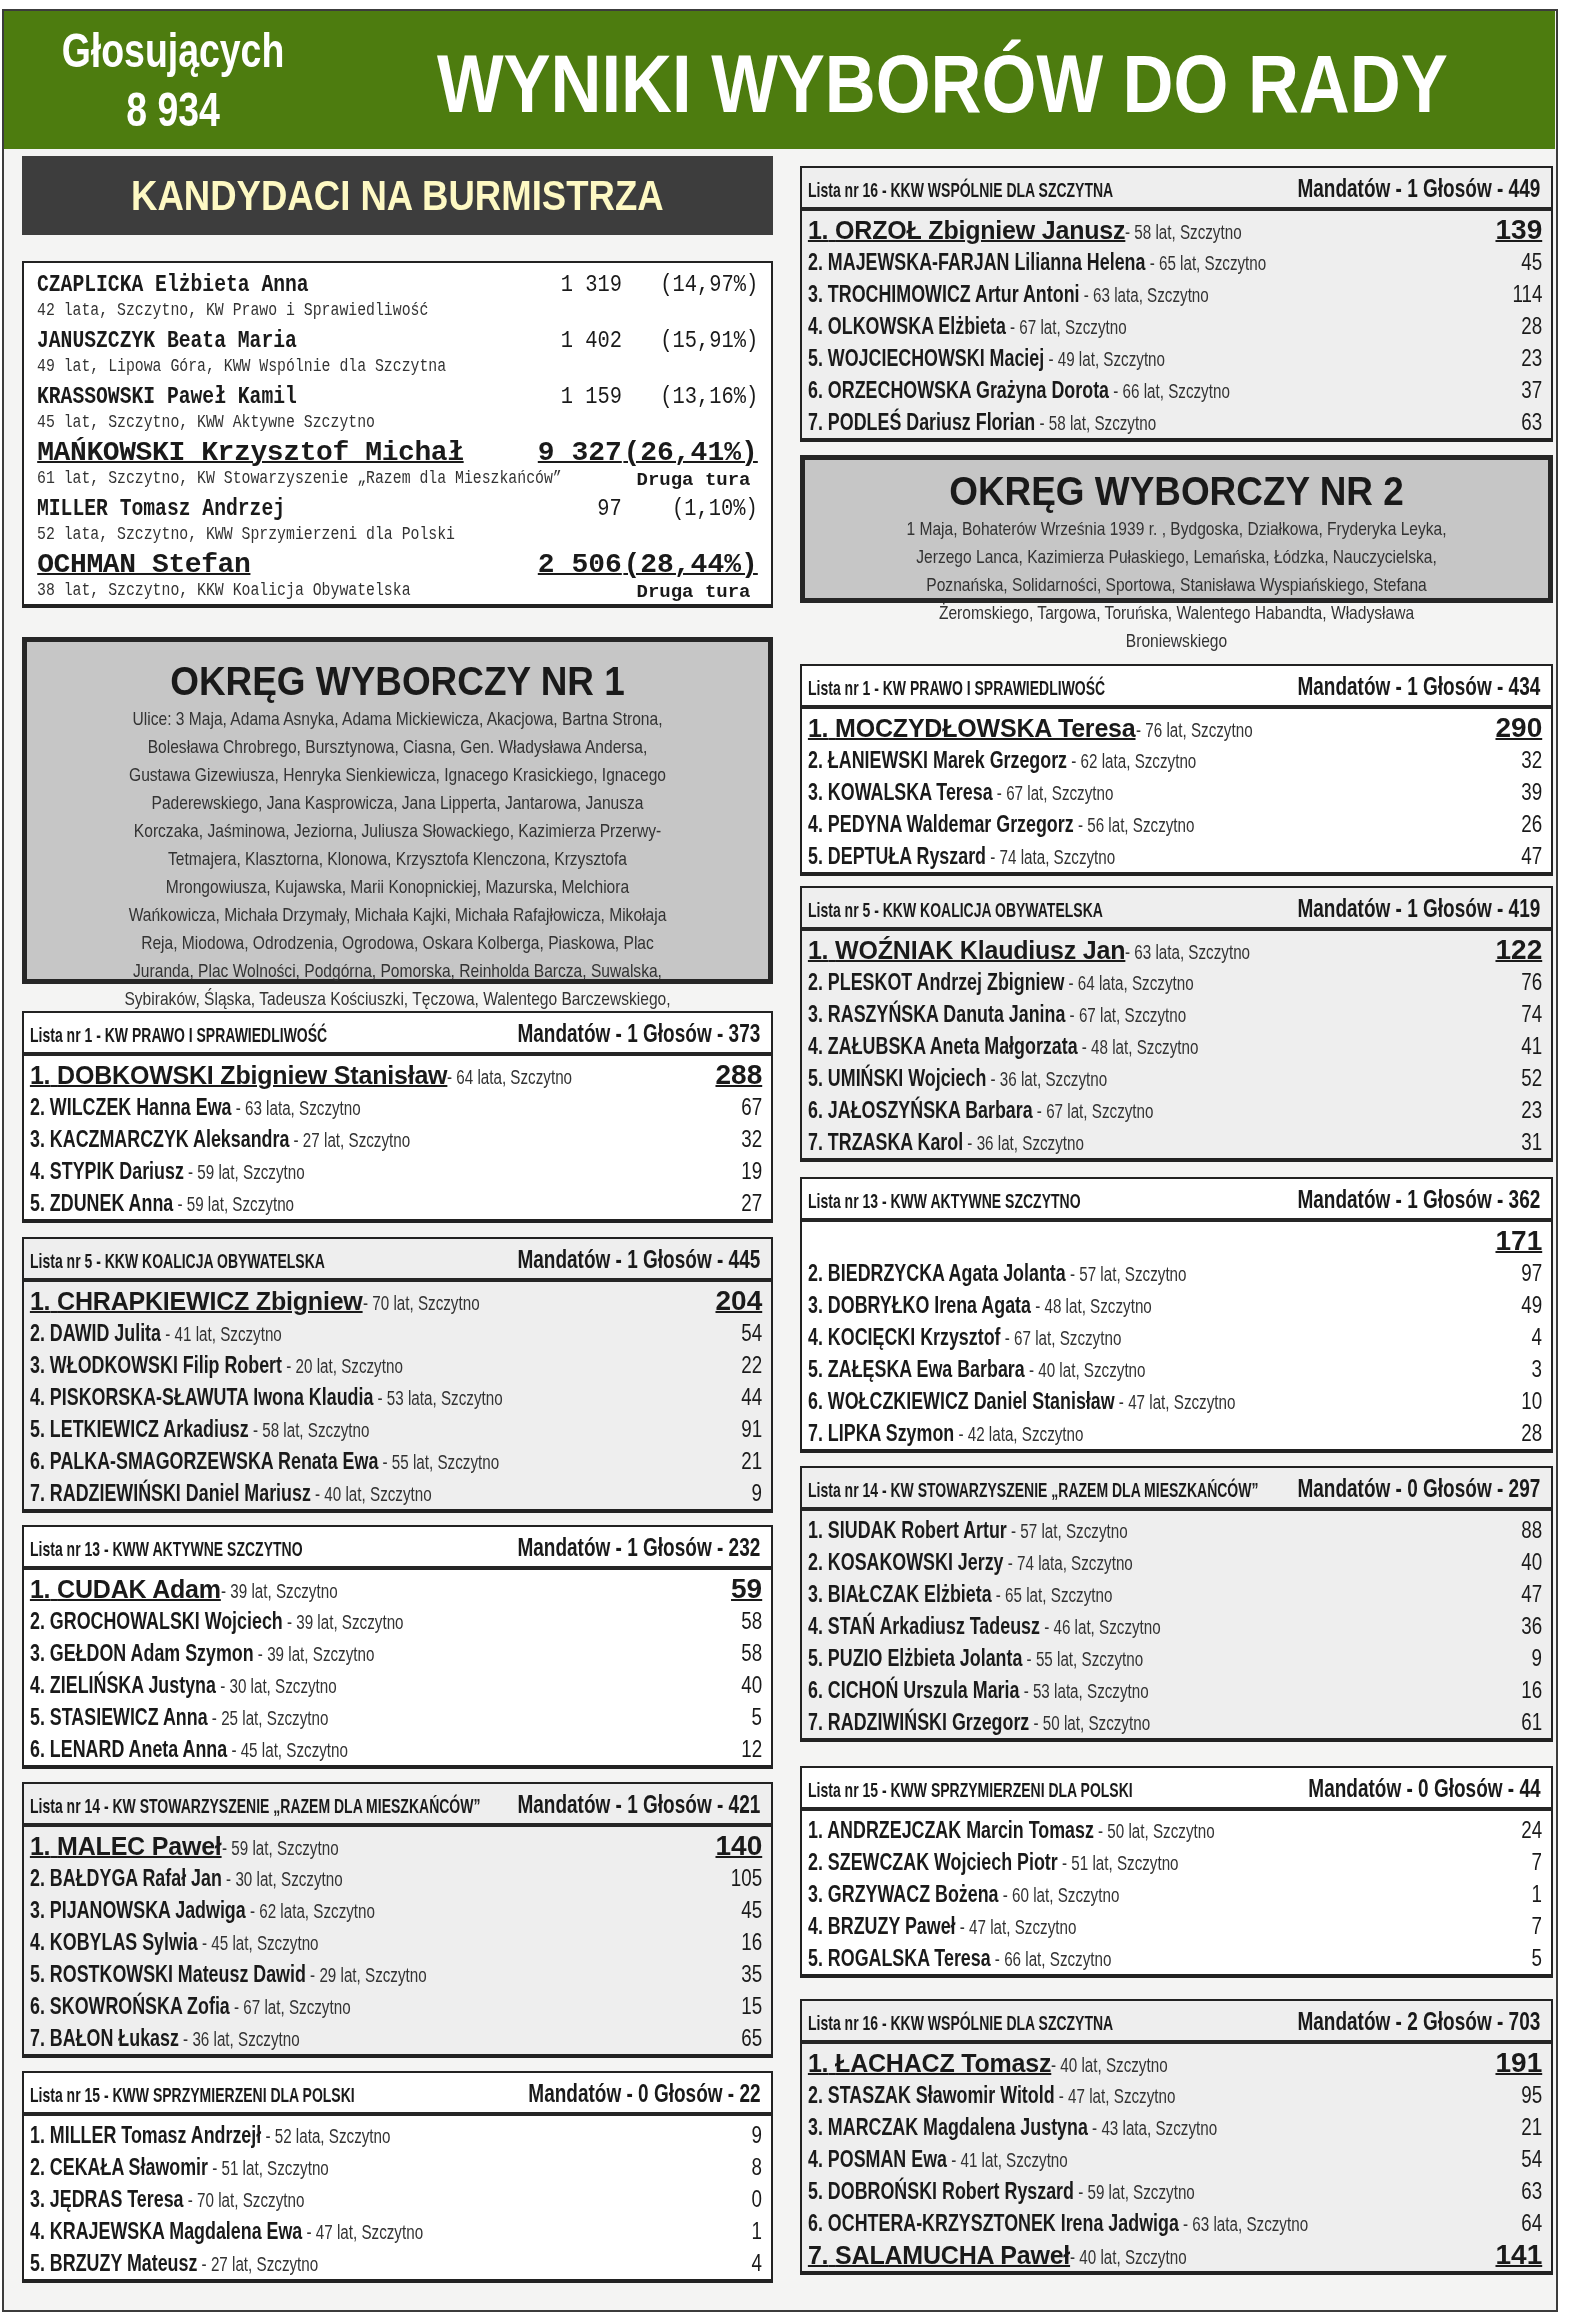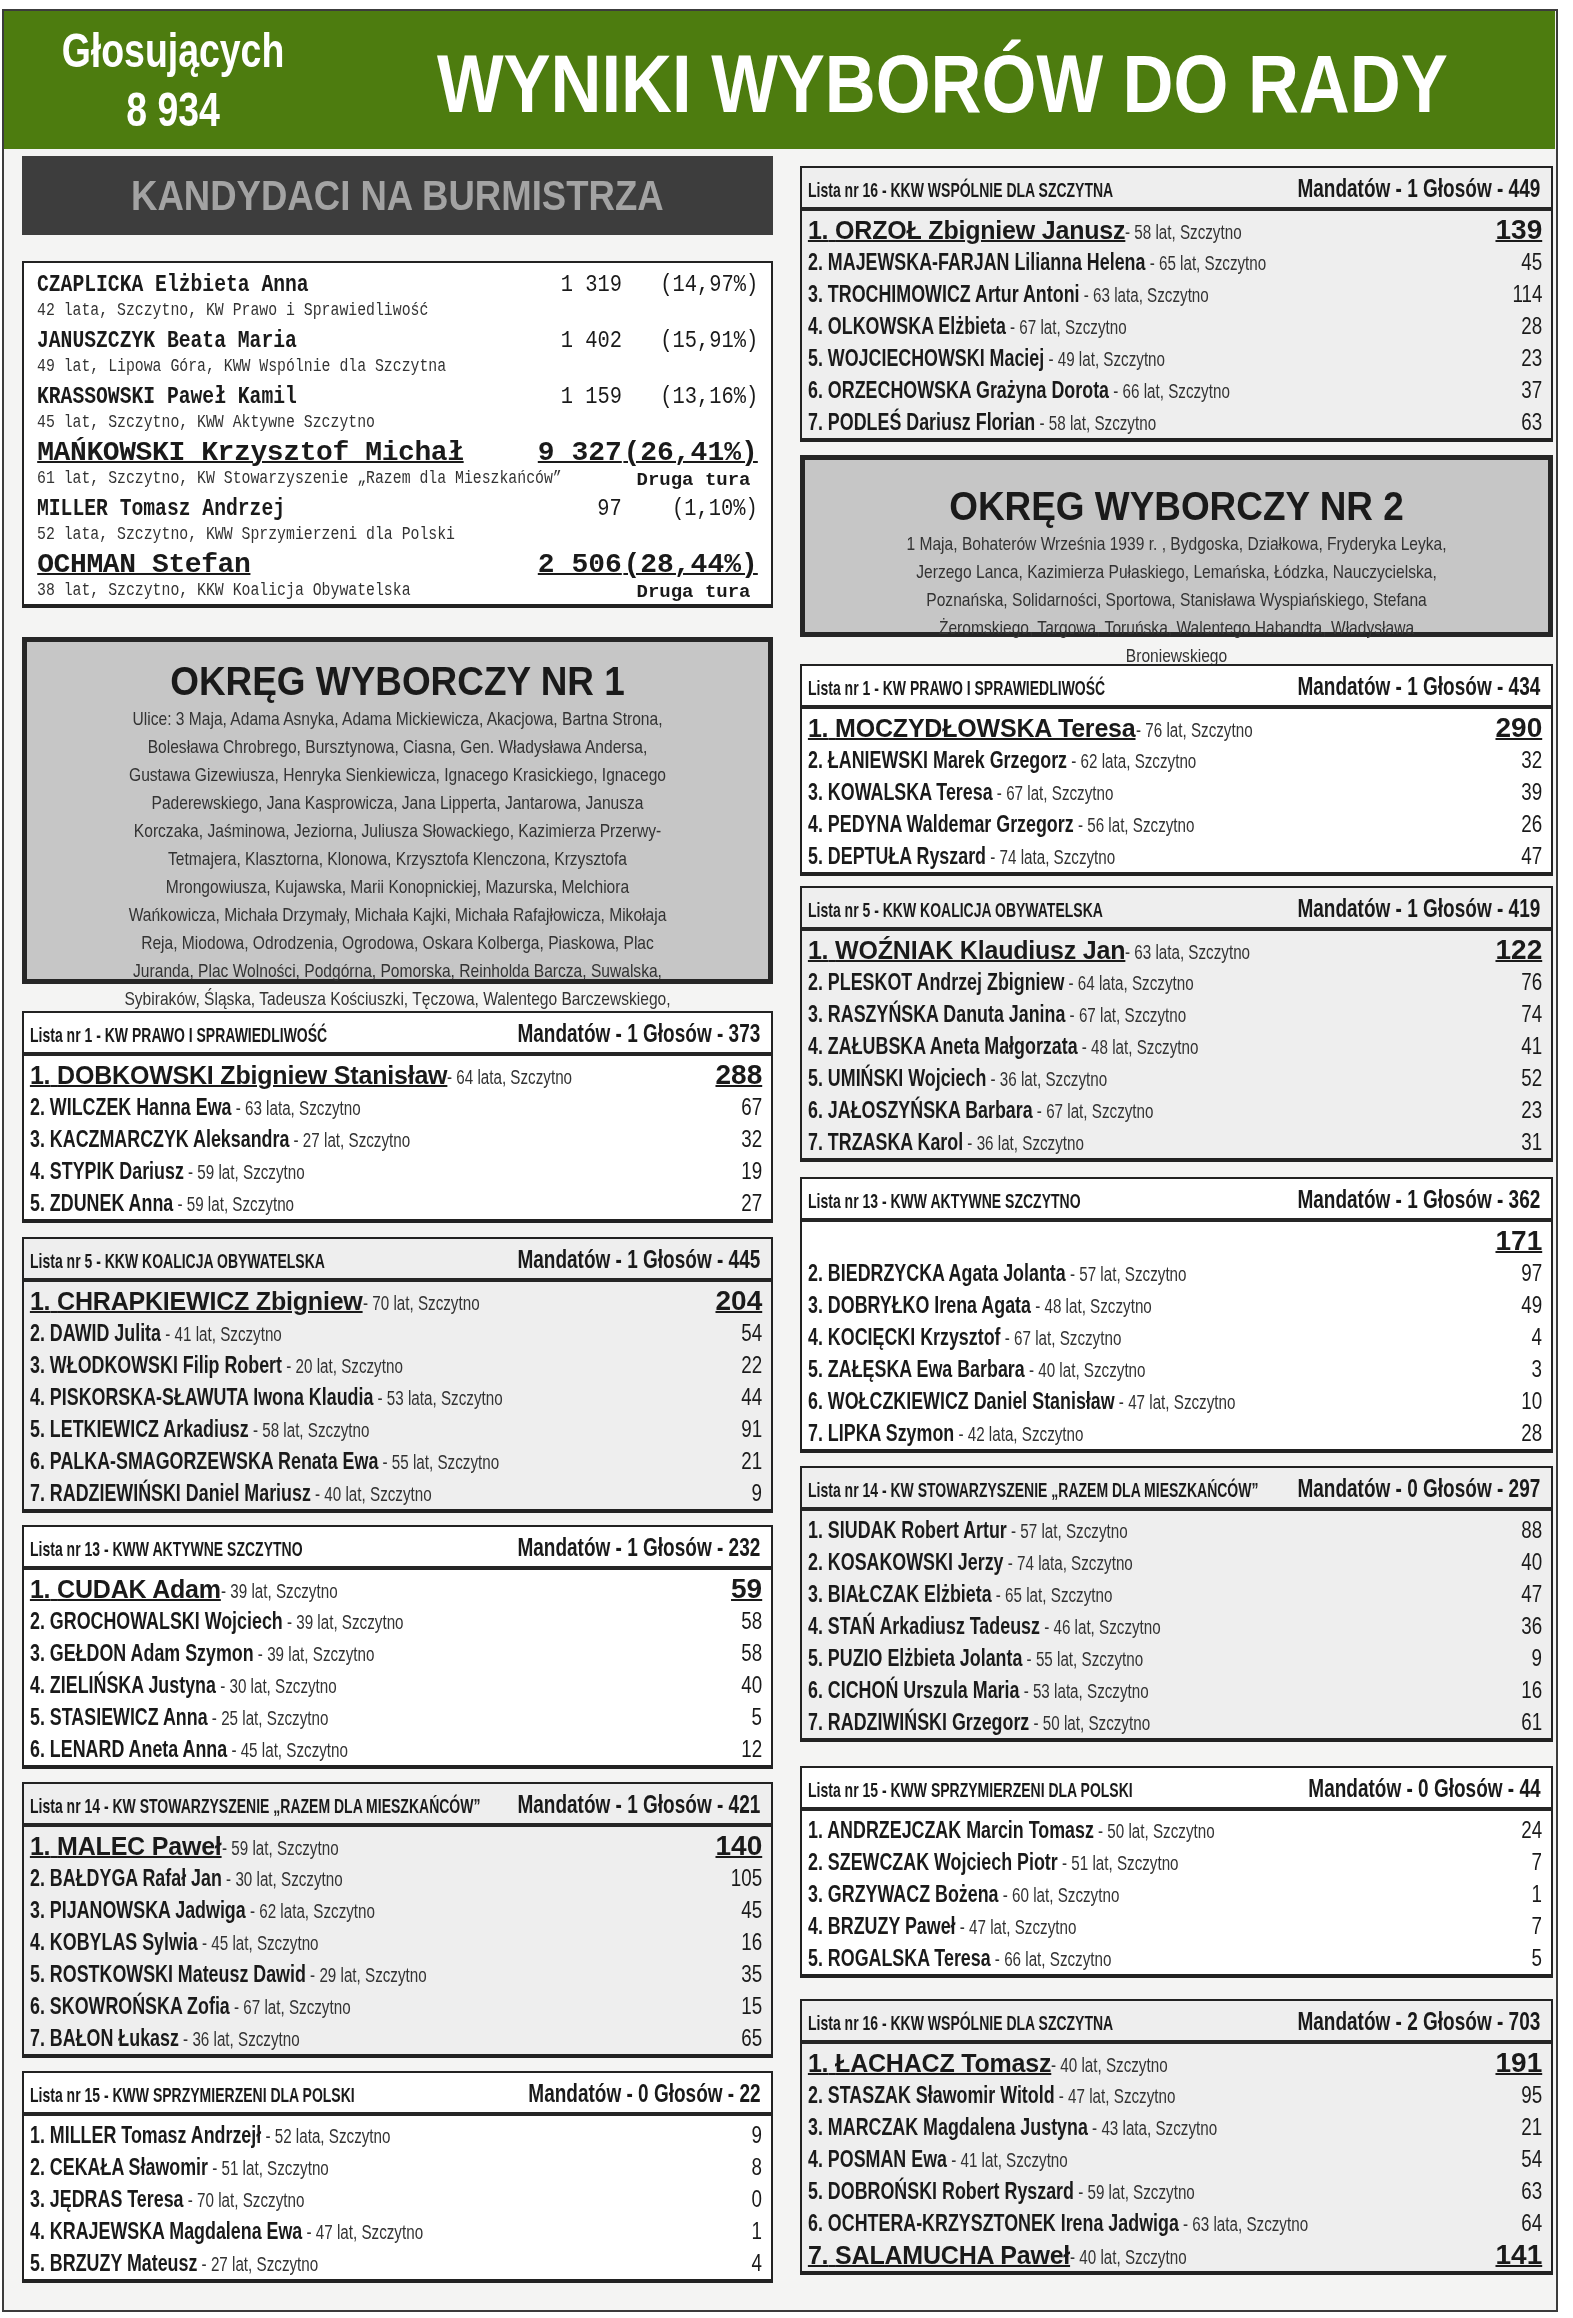--- a/index.html
+++ b/index.html
@@ -2,36 +2,36 @@
 <html style="font-size:11.8px"><head>
 <meta charset="utf-8">
 <style>
   * { box-sizing: border-box; margin: 0; padding: 0; }
   html, body { width: 1574px; height: 2319px; background: #ffffff; overflow: hidden; }
   body { font-family: "Liberation Sans", sans-serif; color: #1a1a1a; position: relative; }
   .frame { position: absolute; left: 1.5px; top: 8.8px; width: 1556px; height: 2303px; border: 2.2px solid #3c3c3c; background: #f4f4f3; }
   .topbar { position: absolute; left: 0; top: 0; width: 1551px; height: 138px; background: #4d7c0f; color: #fff; }
   .voters { position: absolute; left: 22px; top: 10.3px; width: 294px; text-align: center; font-family: "Liberation Sans", sans-serif; font-weight: bold; font-size: 48px; line-height: 59px; transform: scaleX(0.78); transform-origin: center top; }
   .bigtitle { position: absolute; left: 433px; top: 29px; font-weight: bold; font-size: 82px; line-height: 88px; white-space: nowrap; transform: scaleX(0.86); transform-origin: left top; }
-  .mayor-head { position: absolute; left: 22px; top: 156px; width: 751px; height: 79px; background: #3d3d3d; color: #a3a3a3; text-align: center; font-weight: bold; font-size: 43px; line-height: 79px; }
+  .mayor-head { position: absolute; left: 22px; top: 156px; width: 751px; height: 79px; background: #3d3d3d; color: #fef9c3; text-align: center; font-weight: bold; font-size: 43px; line-height: 79px; }
   .mayor-head span { display: inline-block; transform: scaleX(0.85); }
   .mayor-box { position: absolute; left: 22px; top: 261px; width: 751px; height: 347px; background: #fff; border: 2.2px solid #222; border-top-width: 2.9px; border-bottom-width: 4.4px; padding: 7.3px 13.2px; }
   .mrow { height: 56px; position: relative; font-family: Liberation Mono, monospace; }
   .mname { font-weight: bold; font-size: 24px; line-height: 29px; display: inline-block; transform: scaleX(0.82); transform-origin: left center; white-space: nowrap; }
   .mname.win { font-size: 28px; text-decoration: underline; text-decoration-thickness: 2.2px; transform: scaleX(1.0); letter-spacing: -0.4px; }
   .mdet { font-size: 19px; line-height: 22px; color: #333; display: block; transform: scaleX(0.78); transform-origin: left center; white-space: nowrap; }
   .mvotes { position: absolute; right: 136px; top: 0; font-size: 24px; line-height: 29px; transform: scaleX(0.85); transform-origin: right center; }
   .mpct { position: absolute; right: 0; top: 0; font-size: 24px; line-height: 29px; transform: scaleX(0.85); transform-origin: right center; }
   .mvotes.win, .mpct.win { font-weight: bold; font-size: 28px; text-decoration: underline; text-decoration-thickness: 2.2px; transform: none; }
   .mround { position: absolute; right: 7.3px; top: 31px; font-weight: bold; font-size: 19px; line-height: 22px; }
   .district { position: absolute; background: #c6c6c6; border: 5.9px solid #262626; text-align: center; }
   .dtitle { font-weight: bold; font-size: 41px; line-height: 47px; display: inline-block; transform: scaleX(0.9); }
   .dstreets { font-size: 19px; line-height: 28px; color: #333; padding: 0 37px; transform: scaleX(0.82); }
   .d1 { left: 22px; top: 637px; width: 751px; height: 347px; padding-top: 16px; }
-  .d2 { left: 800px; top: 455px; width: 753px; height: 182px; padding-top: 23px; }
+  .d2 { left: 800px; top: 455px; width: 753px; height: 148px; padding-top: 8px; }
   .list { position: absolute; border: 2.9px solid #222; border-bottom-width: 4.4px; }
   .list.white { background: #fff; }
   .list.gray { background: #eeeeee; }
   .lhead { height: 43px; border-bottom: 4.4px solid #262626; position: relative; }
   .lname { position: absolute; left: 5.9px; top: 8.8px; font-weight: bold; font-size: 20.6px; line-height: 25px; white-space: nowrap; transform: scaleX(0.68); transform-origin: left center; }
   .lstats { position: absolute; right: 10.3px; top: 5.9px; font-weight: bold; font-size: 26.4px; line-height: 29px; white-space: nowrap; transform: scaleX(0.72); transform-origin: right center; }
   .lrows { padding: 2.9px 8.8px 0 5.9px; }
   .crow { height: 32px; position: relative; white-space: nowrap; }
   .cwrap { display: inline-block; transform: scaleX(0.76); transform-origin: left center; white-space: nowrap; }
   .cname { font-weight: bold; font-size: 23.5px; line-height: 32px; }

